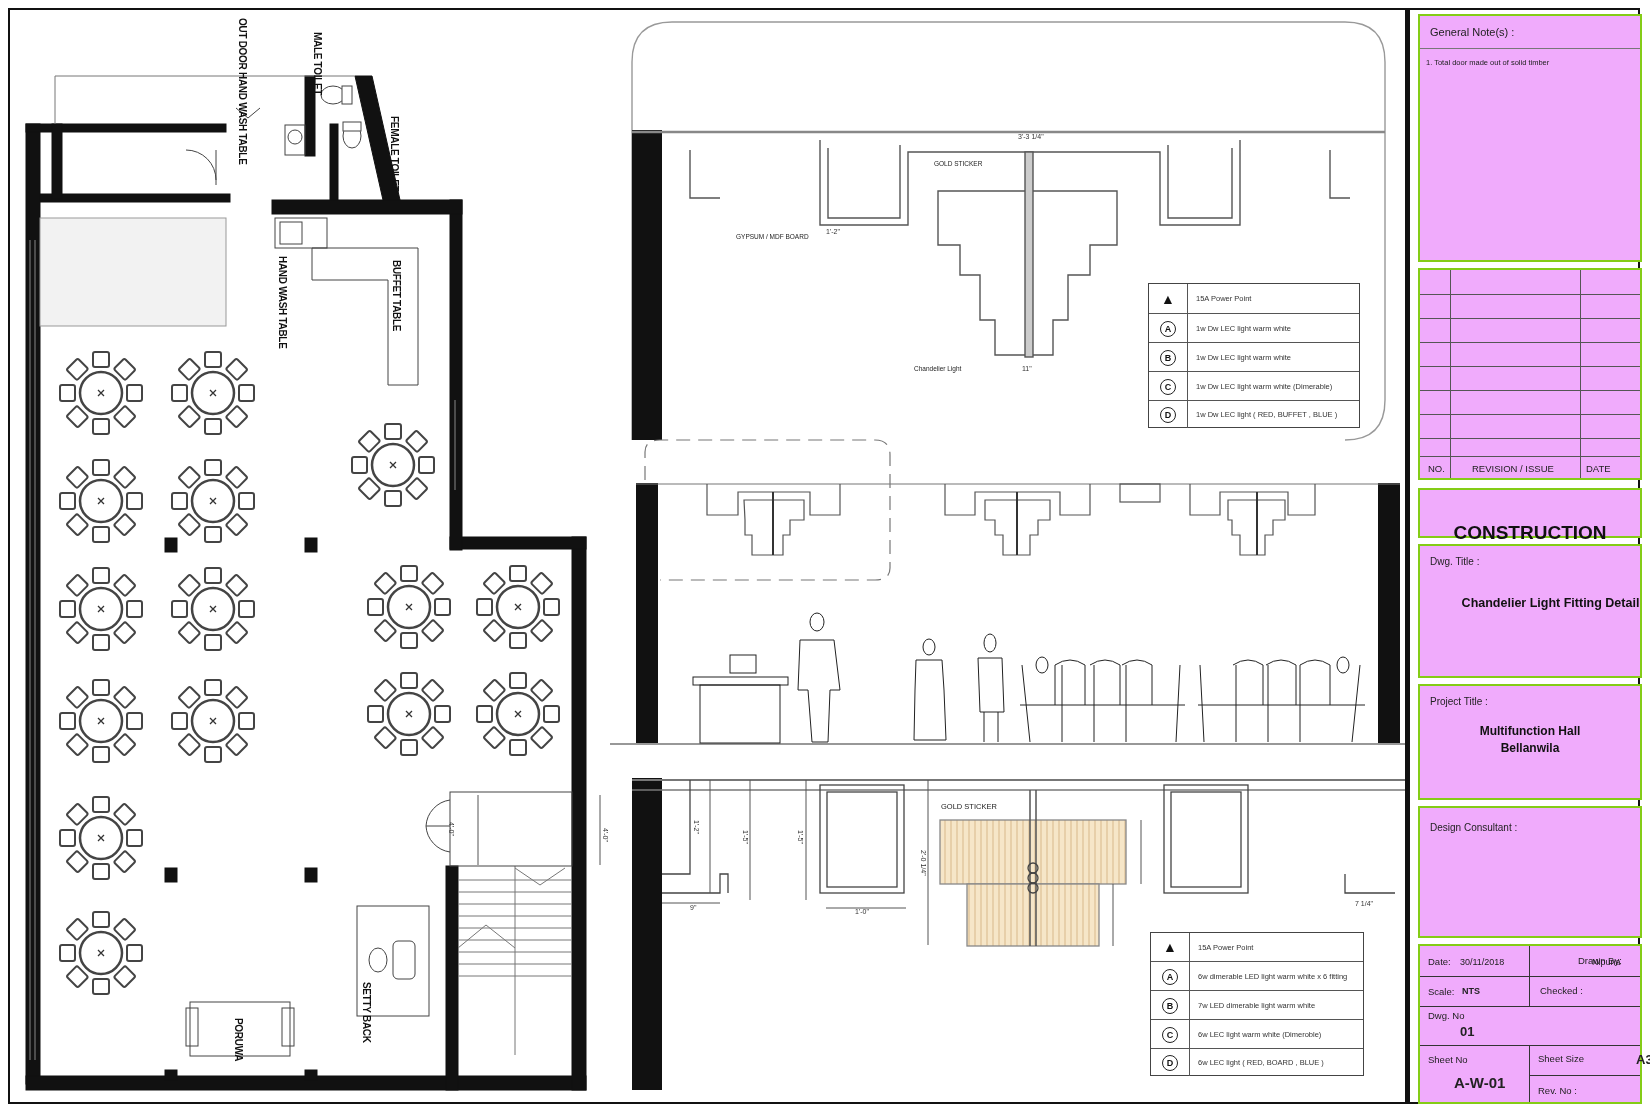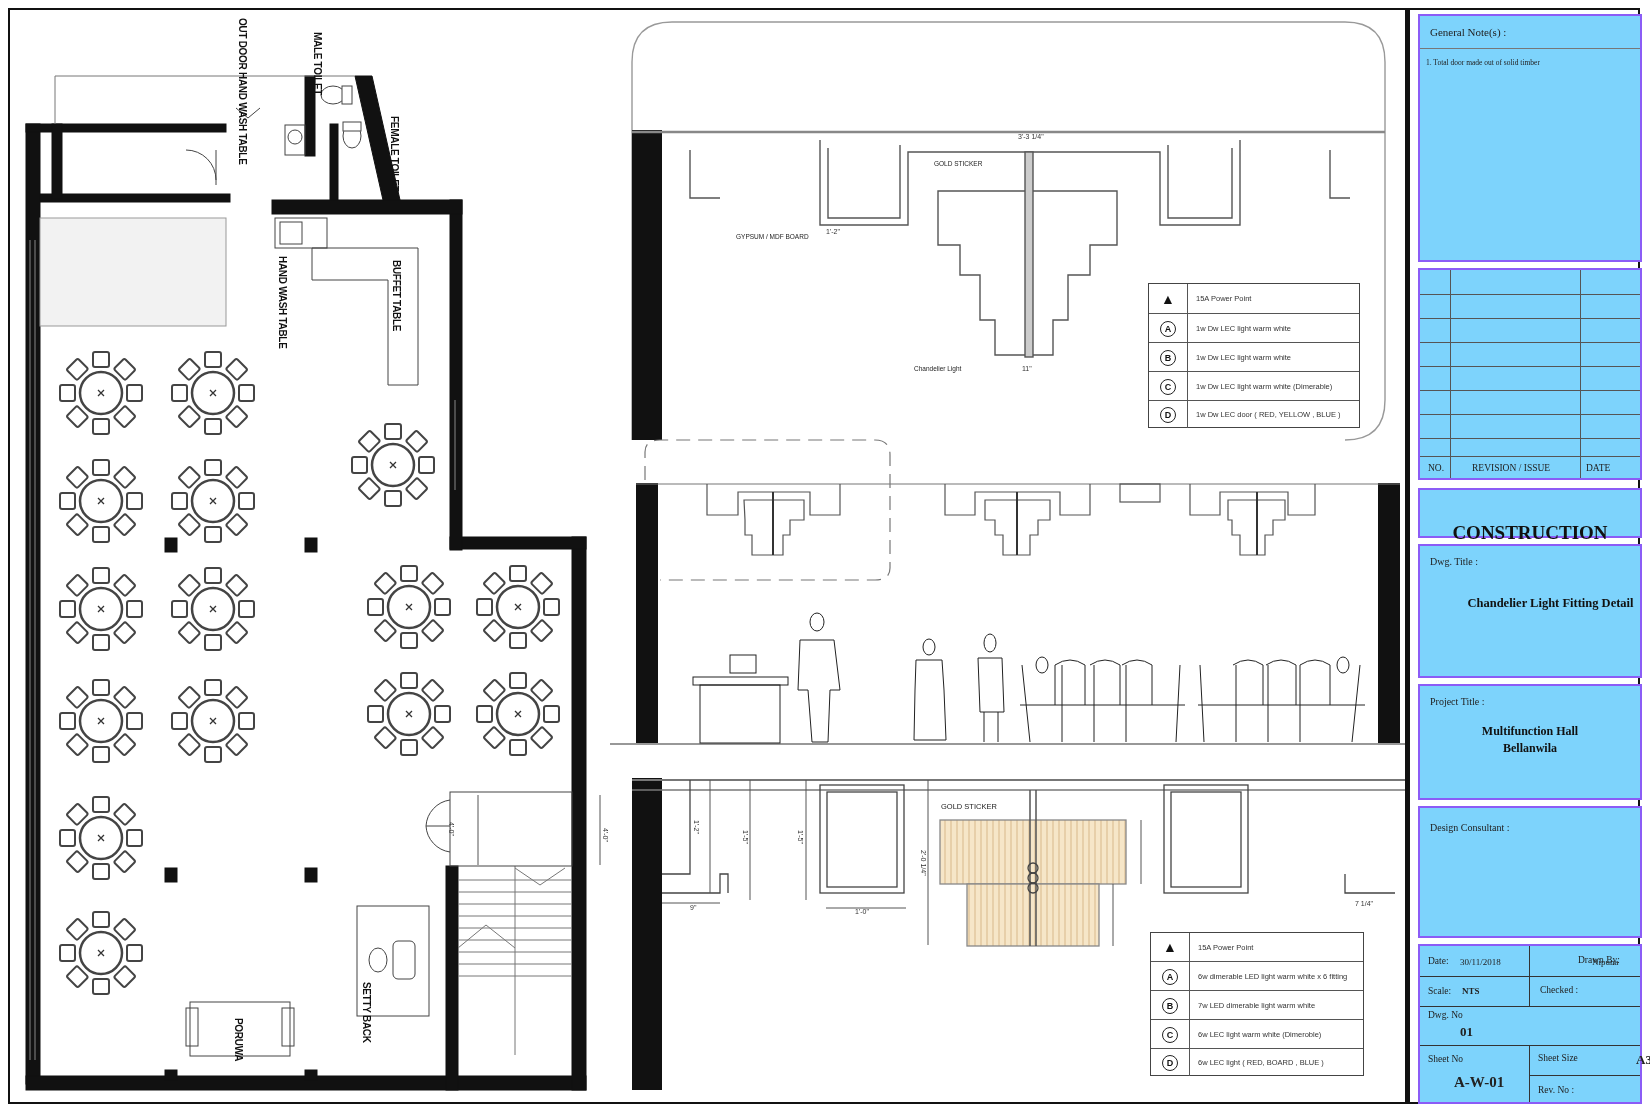--- a/index.html
+++ b/index.html
@@ -1,20 +1,20 @@
 <!DOCTYPE html>
 <html><head>
 <meta charset="utf-8">
 <style>
   html,body{margin:0;padding:0;background:#fff;}
   body{width:1650px;height:1110px;position:relative;overflow:hidden;font-family:"Liberation Sans",sans-serif;color:#111;}
   .sheet{position:absolute;left:8px;top:8px;width:1632px;height:1096px;border:2px solid #111;box-sizing:border-box;}
   svg{position:absolute;left:0;top:0;}
   .tb{position:absolute;left:1405px;top:10px;width:238px;height:1094px;border-left:5px solid #111;box-sizing:border-box;}
-  .box{position:absolute;left:8px;width:224px;border:2px solid #8b5cf6;box-sizing:border-box;background:#7dd3fc;font-family:Liberation Serif, serif;}
+  .box{position:absolute;left:8px;width:224px;border:2px solid #84cc16;box-sizing:border-box;background:#f0abfc;}
   .lbl{font-size:10px;position:absolute;left:10px;color:#222;}
   .big{font-weight:bold;text-align:center;position:absolute;left:0;right:0;font-size:13px;}
   .cell{position:absolute;font-size:9.5px;color:#222;}
   .rev-row{position:absolute;left:0;right:0;border-top:1px solid #555;}
   .vline{position:absolute;top:0;bottom:0;border-left:1px solid #555;}
   .legend{position:absolute;border:1.5px solid #444;background:#fff;box-sizing:border-box;}
   .legend .row{position:absolute;left:0;right:0;border-top:1px solid #555;display:flex;align-items:center;}
   .legend .row:first-child{border-top:none;}
   .legend .sym{width:38px;text-align:center;font-size:14px;border-right:1px solid #555;height:100%;display:flex;align-items:center;justify-content:center;}
   .legend .txt{padding-left:8px;font-size:7.5px;color:#333;white-space:nowrap;}
@@ -262,21 +262,21 @@
   <div class="row" style="top:87px;height:29px;">
       <div class="sym">
         <span class="circ">C</span>
       </div>
       <div class="txt">1w Dw LEC light warm white (Dimerable)</div>
     </div>
   <div class="row" style="top:116px;height:27px;">
       <div class="sym">
         <span class="circ">D</span>
       </div>
-      <div class="txt">1w Dw LEC door ( RED, YELLOW , BLUE )</div>
+      <div class="txt">1w Dw LEC light ( RED, BUFFET , BLUE )</div>
     </div>
 </div>
 
 <div class="note" style="left:941px;top:802px;font-size:7.5px;">GOLD STICKER</div>
 <div class="dim" style="left:693px;top:820px;writing-mode:vertical-rl;">1'-2"</div>
 <div class="dim" style="left:742px;top:830px;writing-mode:vertical-rl;">1'-5"</div>
 <div class="dim" style="left:797px;top:830px;writing-mode:vertical-rl;">1'-5"</div>
 <div class="dim" style="left:690px;top:904px;">9"</div>
 <div class="dim" style="left:855px;top:908px;">1'-0"</div>
 <div class="dim" style="left:920px;top:850px;writing-mode:vertical-rl;">2'-0 1/4"</div>

